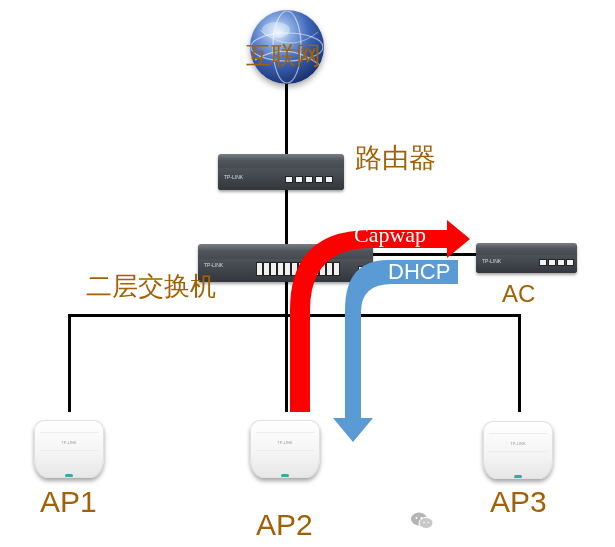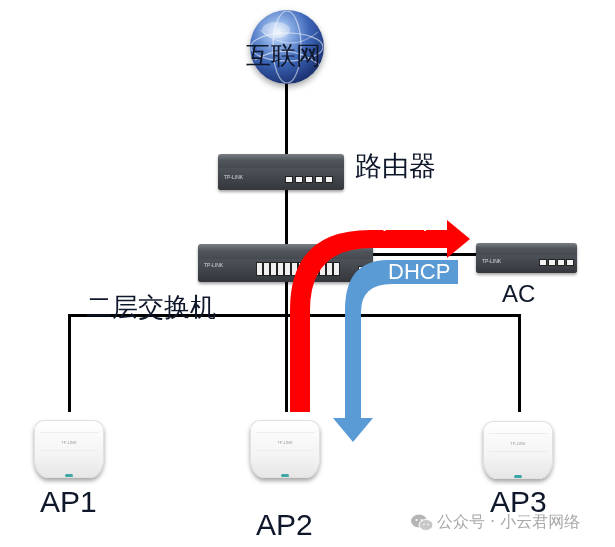--- a/index.html
+++ b/index.html
@@ -1,19 +1,19 @@
 <!DOCTYPE html>
 <html><head>
 <meta charset="utf-8">
 <style>
   html, body { margin:0; padding:0; background:#ffffff; }
   body { width:615px; height:547px; position:relative; overflow:hidden;
          font-family:"DejaVu Sans", "Liberation Sans", sans-serif; }
   .abs { position:absolute; }
-  .label { position:absolute; color:#0f172a; font-size:26px; line-height:1; white-space:nowrap;text-align:center; }
+  .label { position:absolute; color:#a16207; font-size:26px; line-height:1; white-space:nowrap;text-align:center; }
   .ap-label { font-family:"Liberation Sans", "DejaVu Sans", sans-serif; font-size:30px; }
   .line { position:absolute; background:#000; }
   .globe { position:absolute; left:250px; top:10px; width:74px; height:74px; border-radius:50%;
     background: radial-gradient(circle at 38% 30%, #e8f0ff 0%, #8fb1e6 18%, #3d66b8 45%, #1d3576 75%, #0d1b45 100%);
     box-shadow: 0 3px 6px rgba(0,0,0,0.35); overflow:hidden; }
   .globe svg { position:absolute; left:0; top:0; }
   .device { position:absolute; border-radius:3px;
     background: linear-gradient(#7a7f86 0%, #50555c 18%, #3b4046 60%, #2c3035 100%);
     box-shadow: 0 2px 3px rgba(0,0,0,0.35); }
   .device .front { position:absolute; left:0; right:0; bottom:0; height:60%;
@@ -56,48 +56,48 @@
 
 <div class="device" style="left:218px;top:154px;width:126px;height:36px;">
   <div class="front"></div>
   <span class="brand" style="left:6px;top:20px;">TP-LINK</span>
   <div class="port" style="left:67px;top:22px;"></div>
   <div class="port" style="left:77px;top:22px;"></div>
   <div class="port" style="left:87px;top:22px;"></div>
   <div class="port" style="left:97px;top:22px;"></div>
   <div class="port" style="left:107px;top:22px;"></div>
 </div>
-<div class="label" style="left:355px;top:152px;font-size:27px;">路由器</div>
+<div class="label" style="left:355px;top:144px;font-size:27px;">路由器</div>
 
 <div class="device" style="left:198px;top:244px;width:175px;height:38px;">
   <div class="front"></div>
   <span class="brand" style="left:6px;top:18px;">TP-LINK</span>
   <div style="position:absolute;left:58px;top:18px;width:82px;height:12px;
        background:repeating-linear-gradient(90deg,#f0f0f0 0 5px,#222 5px 7px);border:1px solid #222;"></div>
   <div class="port" style="left:160px;top:22px;"></div>
 </div>
-<div class="label" style="left:86px;top:294px;font-size:26px;">二层交换机</div>
+<div class="label" style="left:86px;top:273px;font-size:26px;">二层交换机</div>
 
 <div class="device" style="left:476px;top:243px;width:101px;height:30px;">
   <div class="front"></div>
   <span class="brand" style="left:6px;top:15px;">TP-LINK</span>
   <div class="port" style="left:63px;top:16px;"></div>
   <div class="port" style="left:72px;top:16px;"></div>
   <div class="port" style="left:81px;top:16px;"></div>
   <div class="port" style="left:90px;top:16px;"></div>
 </div>
 <div class="label ap-label" style="left:502px;top:282px;font-size:24px;">AC</div>
 
 <svg class="abs" style="left:0;top:0;" width="615" height="547">
 
   <path d="M458 260 L388 260 Q345 260 345 310 L345 418 L333 418 L353 442 L373 418 L361 418 L361 312 Q361 284 392 284 L458 284 Z" fill="#5b9bd5"></path>
 
   <path d="M290 412 L290 310 Q290 230 370 230 L447 230 L447 220 L470 239 L447 258 L447 248 L372 248 Q310 248 310 310 L310 412 Z" fill="#ff0000"></path>
 </svg>
-<div class="arrow-text" style="left:354px;top:208px;font-size:22px;">Capwap</div>
+<div class="arrow-text" style="left:354px;top:224px;font-size:22px;font-family:Liberation Serif, serif;">Capwap</div>
 <div class="arrow-text" style="left:388px;top:261px;font-size:22px;">DHCP</div>
 
 <div class="ap" style="left:34px;top:420px;">
   <div class="stripe" style="top:12px;"></div>
     <div class="stripe" style="top:30px;"></div>
     <div class="stripe" style="top:44px;"></div>
   <div class="logo">TP-LINK</div>
   <div class="led"></div>
 </div>
 <div class="label ap-label" style="left:40px;top:487px;">AP1</div>
@@ -124,14 +124,13 @@
   <span style="display:inline-block;width:22px;height:18px;position:relative;">
     <svg width="22" height="18" viewBox="0 0 22 18">
       <ellipse cx="8" cy="7" rx="8" ry="6.5" fill="#b5b5b5"></ellipse>
       <ellipse cx="15" cy="11" rx="7" ry="5.5" fill="#c8c8c8" stroke="#fff" stroke-width="1"></ellipse>
       <circle cx="5.5" cy="6" r="1" fill="#fff"></circle>
         <circle cx="10.5" cy="6" r="1" fill="#fff"></circle>
       <circle cx="13" cy="10.5" r="0.8" fill="#fff"></circle>
         <circle cx="17" cy="10.5" r="0.8" fill="#fff"></circle>
     </svg>
   </span>
-  <span>公众号 · 小云君网络</span>
 </div>
 
 </body></html>

